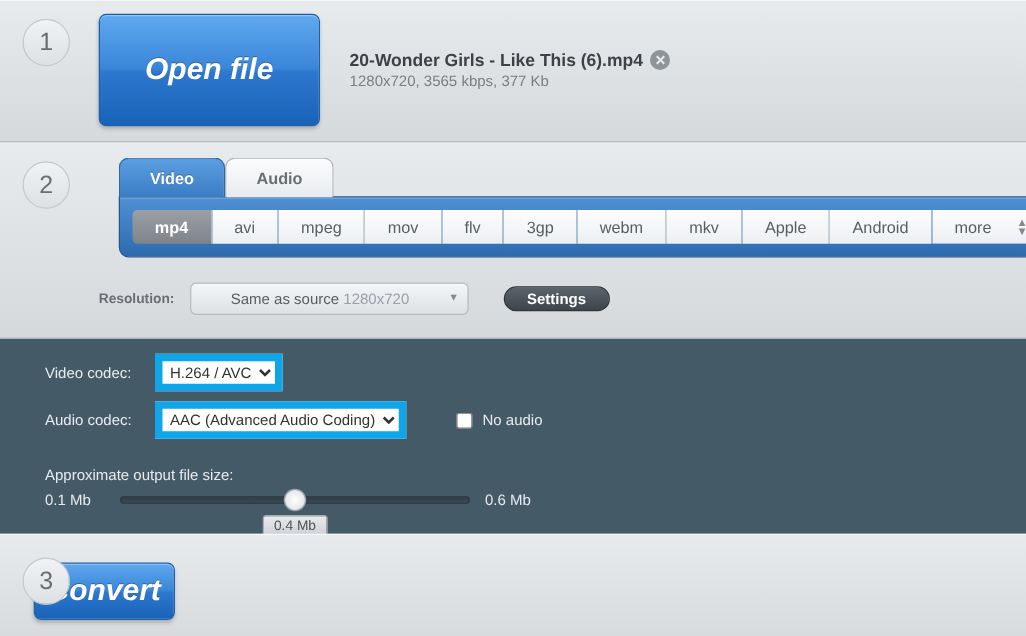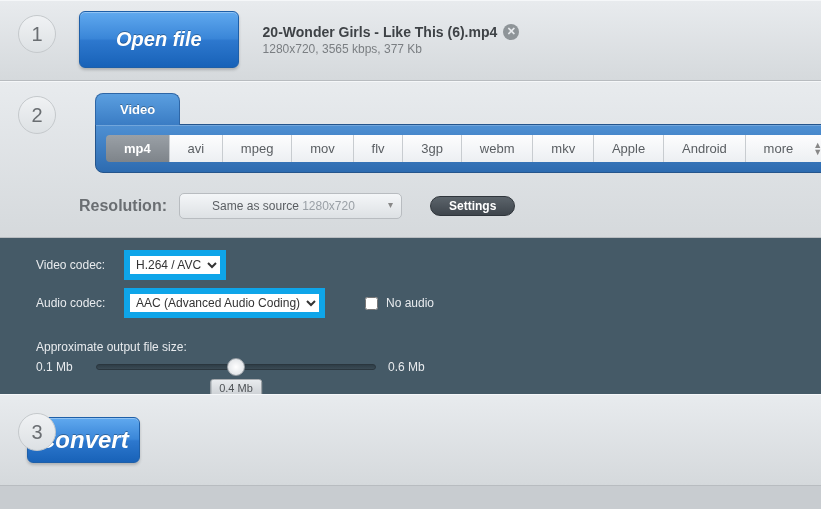--- a/index.html
+++ b/index.html
@@ -37,24 +37,24 @@
   font-size: 20px;
   color: #6a6e72;
 }
 .row { display: flex; align-items: center; }
 .open-btn, .convert-btn {
   margin-left: 64px;
   background: linear-gradient(#60a9ef,#3a86d8 48%,#2d78ce 52%,#1862b8);
   color: #fff;
   border: 1px solid #1e5fa8;
   border-radius: 6px;
-  font-size: 20px;
+  font-size: 24px;
   font-weight: bold;
   font-style: italic;
-  padding: 16px 36px;
+  padding: 30px 36px;
   text-shadow: 0 -1px 0 rgba(0,0,0,.3);
   cursor: pointer;
   box-shadow: inset 0 1px 0 rgba(255,255,255,.3), 0 2px 3px rgba(0,0,0,.2);
 }
 .convert-btn { padding: 8px 10px; font-size: 24px; margin-left: 12px; }
 .file-info { margin-left: 24px; color: #4e5256; }
 .file-name { font-size: 14px; font-weight: bold; color: #3e4246; display:flex; align-items:center; gap:6px;}
 .file-meta { font-size: 12px; color: #7a7e82; margin-top: 2px; }
 .close-x {
   width:16px;height:16px;border-radius:50%;
@@ -107,21 +107,21 @@
 }
 .fmt:first-child{ border-radius:4px 0 0 4px; border-left:none;}
 .fmt.active{
   background: linear-gradient(#9aa0a6,#7e848a);
   color:#fff;
   font-weight:bold;
 }
 .fmt.more{ border-radius:0 4px 4px 0; display:flex;align-items:center;justify-content:center;gap:20px;}
 .chev{font-size:9px;color:#888;line-height:7px;}
 .res-row{ margin-left:64px; margin-top:20px; display:flex; align-items:center; gap:12px;}
-.res-label{ color:#6a6e72; font-size:16px; font-weight:bold;}
+.res-label{ color:#6a6e72; font-size:11px; font-weight:bold;}
 .res-dd{
   background: linear-gradient(#f4f6f8,#dde1e4);
   border:1px solid #b8bcc0;
   border-radius:5px;
   padding:5px 26px 5px 12px;
   color:#5a5e62;
   font-size:12px;
   position:relative;
   cursor:pointer;
   width:223px;
@@ -186,20 +186,21 @@
       <div class="file-meta">1280x720, 3565 kbps, 377 Kb</div>
     </div>
   </div>
 </div>
 
 <div class="section section2-top">
   <div class="step-num">2</div>
   <div class="tabs-area">
     <div class="tabs">
       <div class="tab active">Video</div>
+      <div class="tab inactive">Audio</div>
     </div>
     <div class="format-bar">
       <div class="fmt active">mp4</div>
       <div class="fmt">avi</div>
       <div class="fmt">mpeg</div>
       <div class="fmt">mov</div>
       <div class="fmt">flv</div>
       <div class="fmt">3gp</div>
       <div class="fmt">webm</div>
       <div class="fmt">mkv</div>

